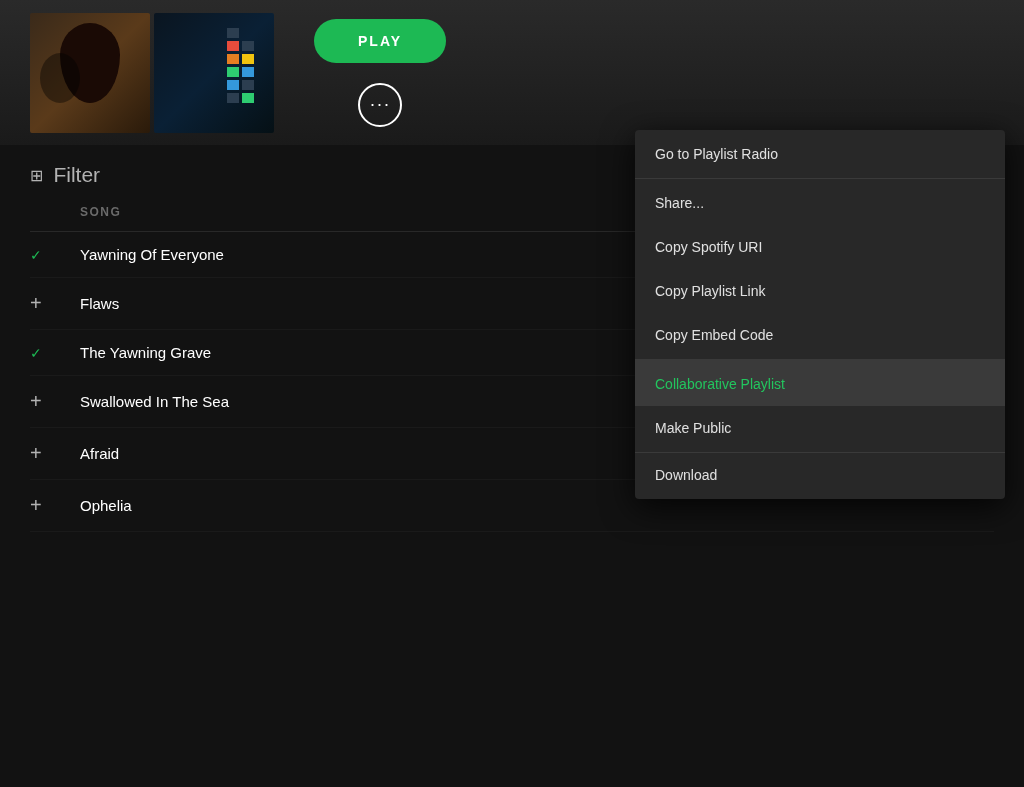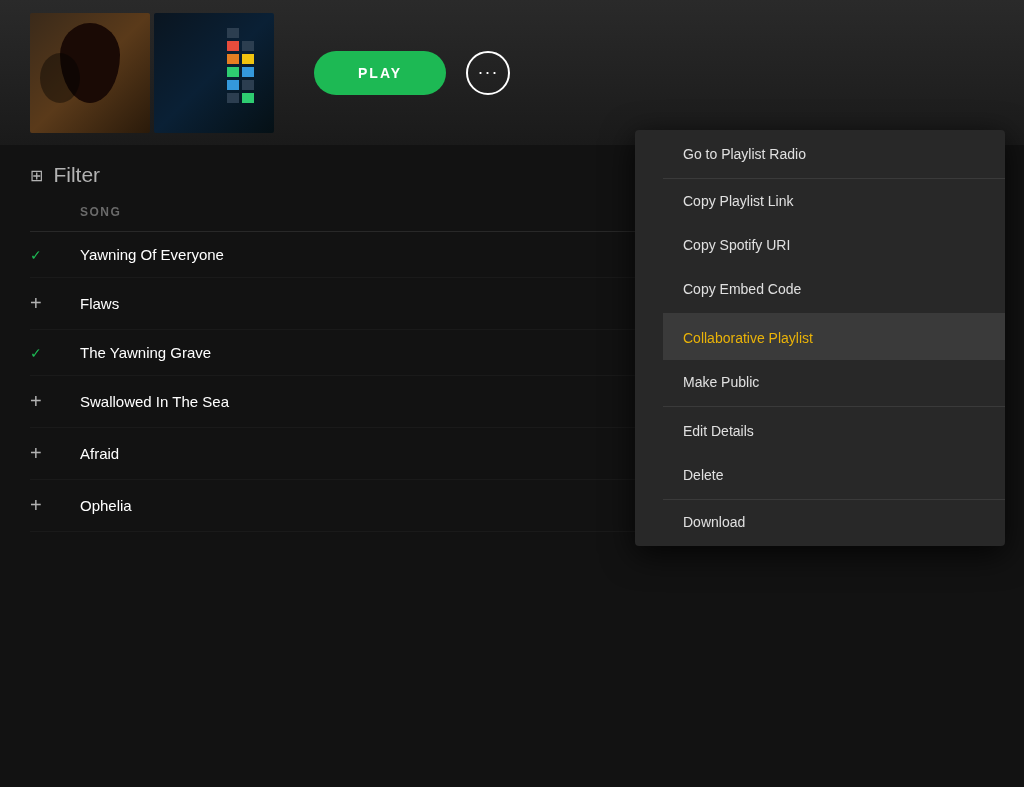--- a/index.html
+++ b/index.html
@@ -96,20 +96,21 @@
     .cb-yellow { background: #f1c40f; }
     .cb-green { background: #2ecc71; }
     .cb-blue { background: #3498db; }
     .cb-dark { background: #2c3e50; }
 
     .play-controls {
       display: flex;
       align-items: center;
       gap: 20px;
       margin-left: 40px;
+      flex-direction: column;
     }
 
     .play-button {
       background: #1db954;
       color: white;
       border: none;
       border-radius: 30px;
       padding: 14px 44px;
       font-size: 14px;
       font-weight: 700;
@@ -200,39 +201,38 @@
       width: 370px;
       background: #282828;
       border-radius: 4px;
       box-shadow: 0 8px 32px rgba(0,0,0,0.8);
       z-index: 100;
       overflow: hidden;
     }
 
     .menu-section {
       border-bottom: 1px solid #3a3a3a;
-      margin-left: 28px;
     }
 
     .menu-section:last-child {
       border-bottom: none;
     }
 
     .menu-item {
       padding: 14px 20px;
       color: #e0e0e0;
       font-size: 14px;
       cursor: pointer;
       display: flex;
       align-items: center;
     }
 
     .menu-item.highlighted {
       background: #3a3a3a;
-      color: #eab308;
+      color: #22c55e;
     }
 
     .menu-item.section-top {
       padding-top: 16px;
     }
 
     .menu-item.section-bottom {
       padding-bottom: 16px;
     }
   </style>
@@ -318,34 +318,31 @@
     </div>
   </div>
 
   <div class="context-menu">
 
     <div class="menu-section">
       <div class="menu-item section-top section-bottom">Go to Playlist Radio</div>
     </div>
 
     <div class="menu-section">
+      <div class="menu-item section-top">Share...</div>
+      <div class="menu-item">Copy Spotify URI</div>
       <div class="menu-item">Copy Playlist Link</div>
-      <div class="menu-item">Copy Spotify URI</div>
       <div class="menu-item section-bottom">Copy Embed Code</div>
     </div>
 
     <div class="menu-section">
       <div class="menu-item highlighted section-top">Collaborative Playlist</div>
       <div class="menu-item section-bottom">Make Public</div>
     </div>
 
-    <div class="menu-section">
-      <div class="menu-item section-top">Edit Details</div>
-      <div class="menu-item section-bottom">Delete</div>
-    </div>
 
     <div class="menu-section">
       <div class="menu-item section-bottom">Download</div>
     </div>
 
   </div>
 
 </div>
 
 </body></html>

